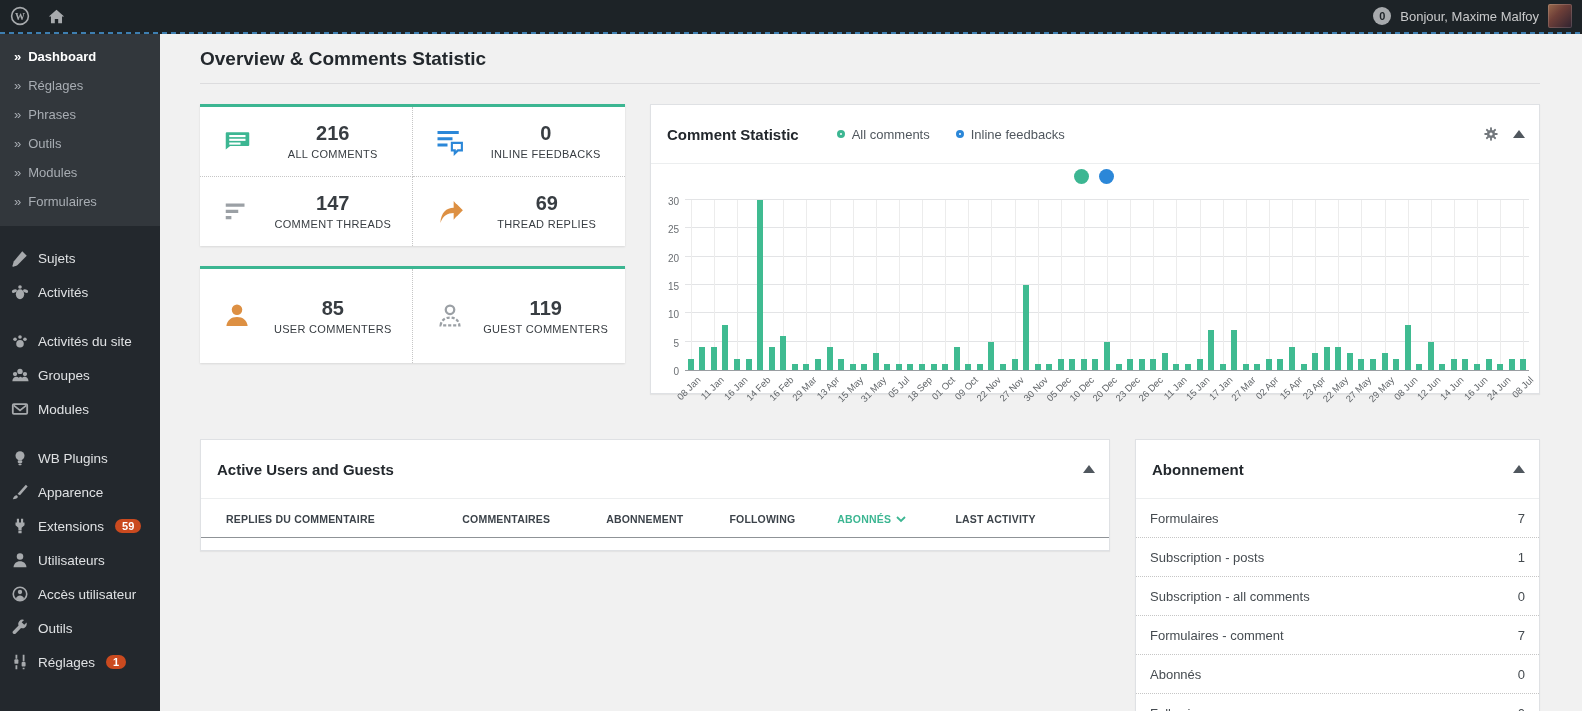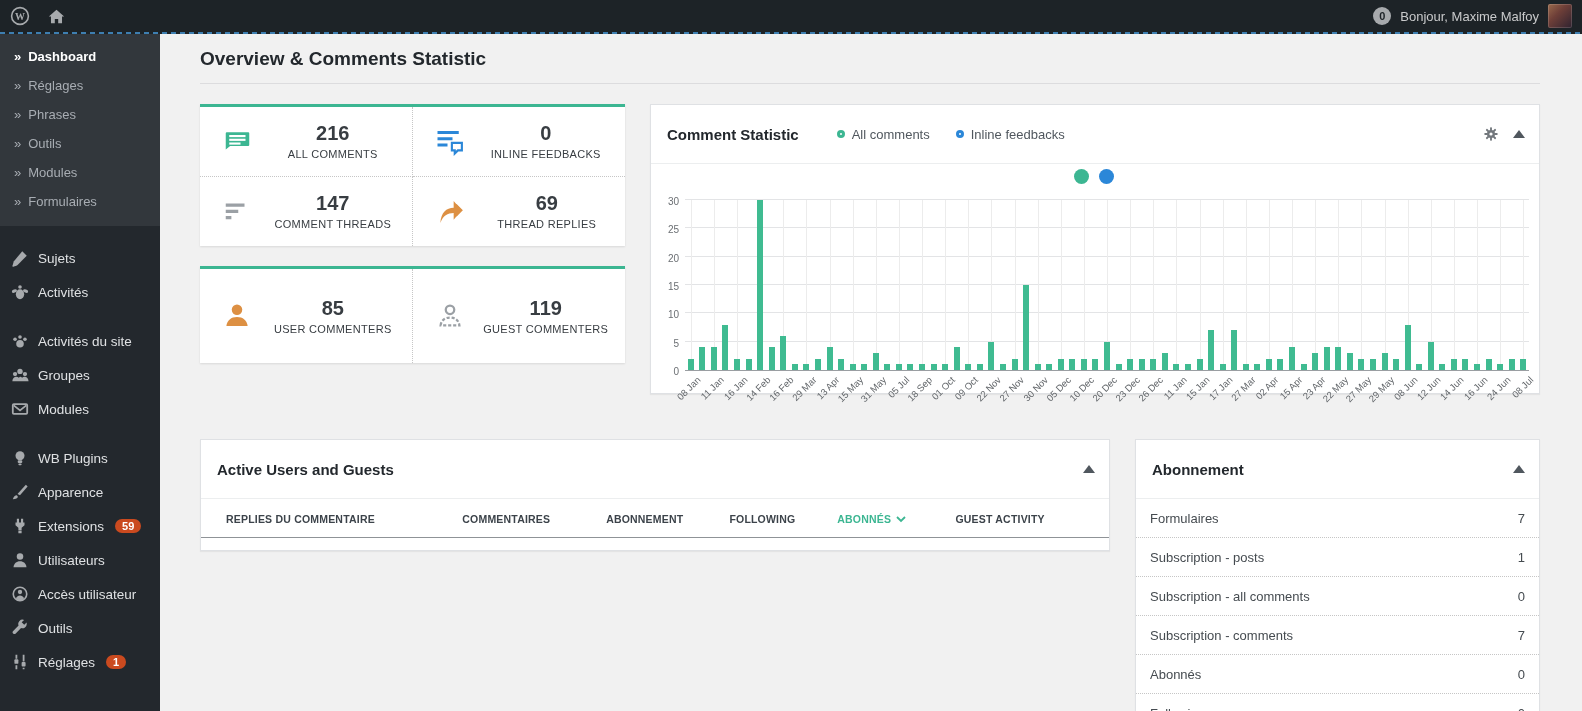--- a/index.html
+++ b/index.html
@@ -712,21 +712,21 @@
           <span class="col-h" style="flex: 1.05 1 0%;">
             <span>FOLLOWING</span>
           </span>
           <span class="col-h sorted" style="flex: 1.15 1 0%;">
             <span>ABONNÉS</span>
             <svg width="10" height="7" viewBox="0 0 10 7">
               <path d="M1 1l4 4 4-4" fill="none" stroke="#3cb692" stroke-width="1.8"></path>
             </svg>
           </span>
           <span class="col-h" style="flex: 1.3 1 0%;">
-            <span>GUEST ACTIVITY</span>
+            <span>LAST ACTIVITY</span>
           </span>
         </div>
       <div class="users-table-foot"></div>
     </div>
 
     <div class="panel subs-panel">
       <div class="panel-header">
         <span class="panel-title">Abonnement</span>
         <span class="panel-tools">
             <span class="collapse-tri"></span>
@@ -739,21 +739,21 @@
           </div>
           <div class="subs-row">
             <span class="subs-label">Subscription - posts</span>
             <span class="subs-value">1</span>
           </div>
           <div class="subs-row">
             <span class="subs-label">Subscription - all comments</span>
             <span class="subs-value">0</span>
           </div>
           <div class="subs-row">
-            <span class="subs-label">Subscription - comments</span>
+            <span class="subs-label">Formulaires - comment</span>
             <span class="subs-value">7</span>
           </div>
           <div class="subs-row">
             <span class="subs-label">Abonnés</span>
             <span class="subs-value">0</span>
           </div>
           <div class="subs-row">
             <span class="subs-label">Following</span>
             <span class="subs-value">0</span>
           </div>

